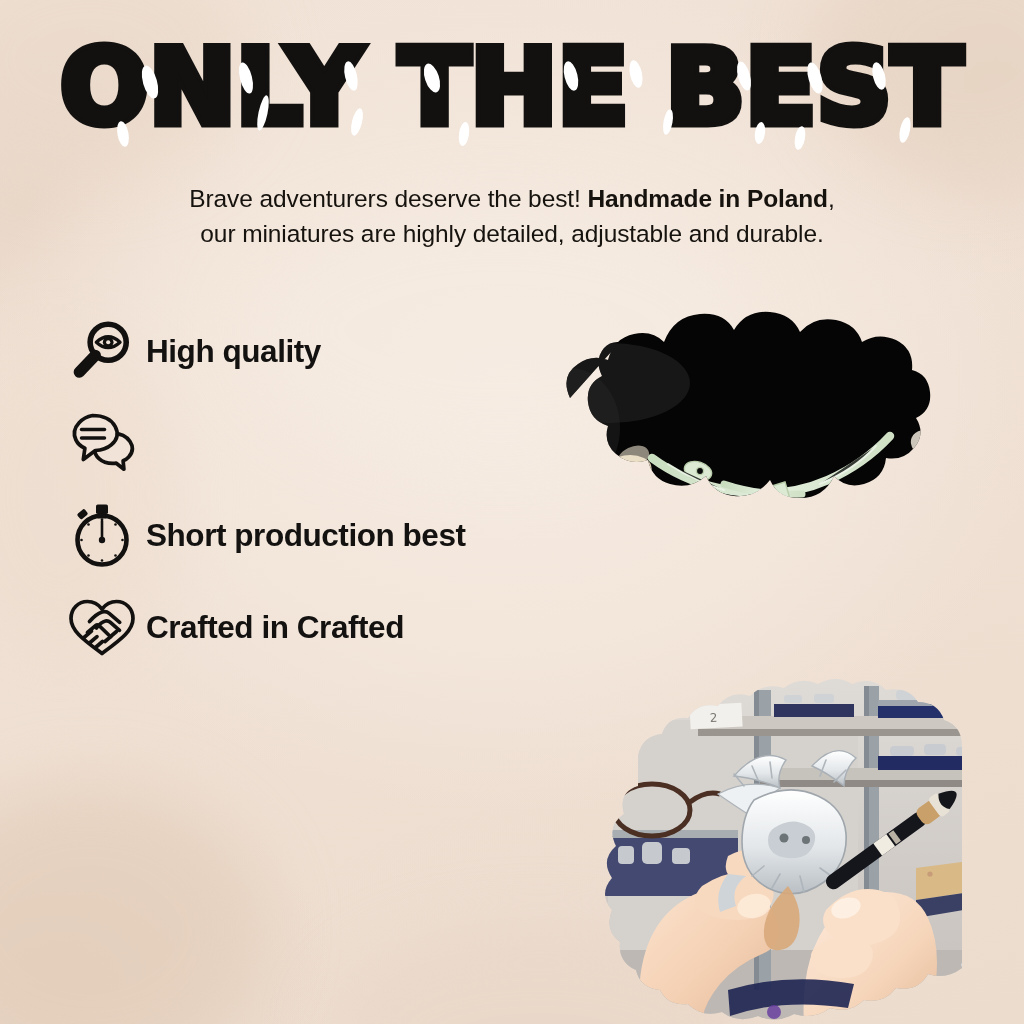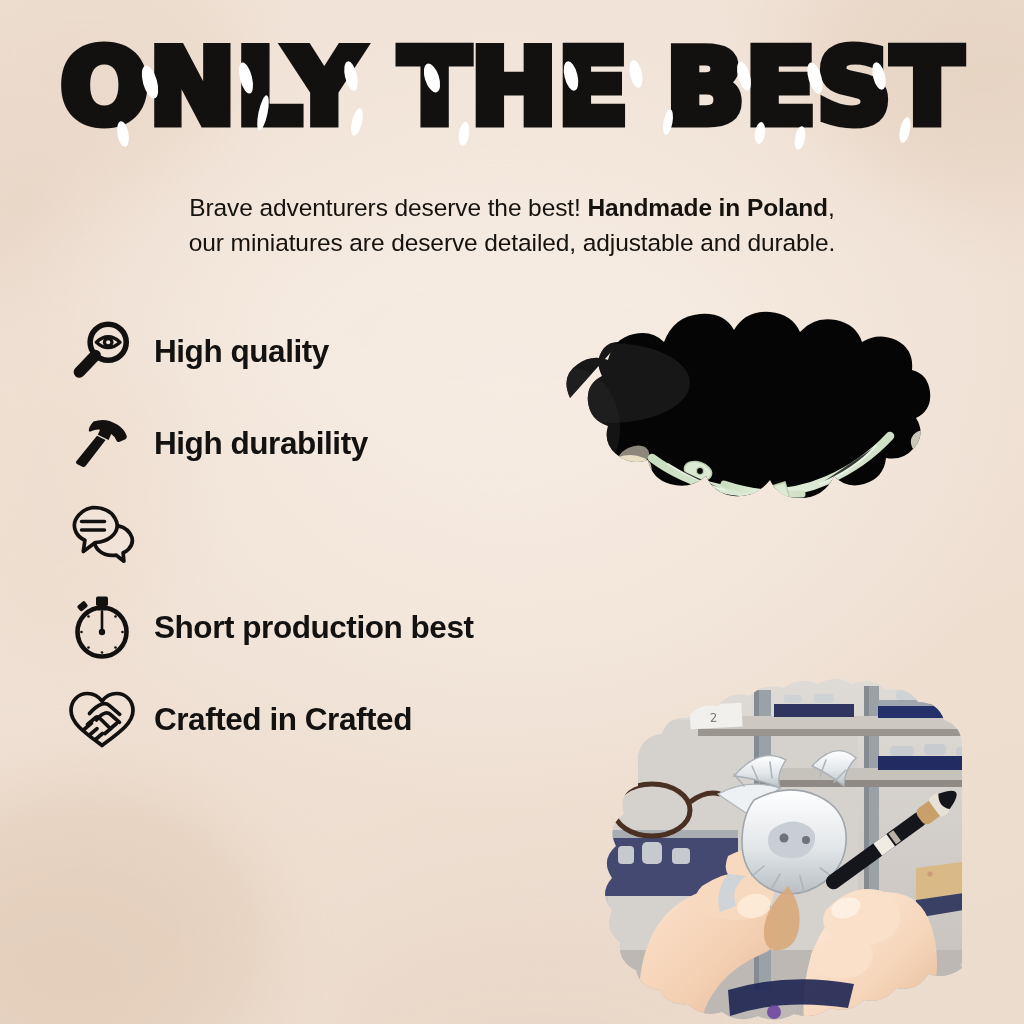--- a/index.html
+++ b/index.html
@@ -27,33 +27,33 @@
     font-family:"DejaVu Sans", sans-serif;
     font-weight:700;font-size:103px;letter-spacing:1px;
     color:#121110;line-height:1;
     -webkit-text-stroke:9px #121110;
     paint-order:stroke fill;
     white-space:nowrap;
   }
 
   
   .subtitle{
-    position:absolute;left:0;right:0;top:191px;text-align:center;
+    position:absolute;left:0;right:0;top:182px;text-align:center;
     font-size:24.5px;color:#16130f;line-height:1.42;
     letter-spacing:-0.1px;
   }
   .subtitle b{font-weight:700;}
 
   
   .features{position:absolute;left:62px;top:305px;width:690px;}
   .feature{position:relative;height:92px;display:flex;align-items:center;}
   .feature .ic{width:80px;height:72px;flex:0 0 80px;display:flex;align-items:center;justify-content:center;}
   .feature .lbl{
     font-size:31.5px;font-weight:700;color:#131211;
-    letter-spacing:-0.45px;white-space:nowrap;margin-left:12px;
+    letter-spacing:-0.45px;white-space:nowrap;margin-left:4px;
   }
 
   
   .photo{position:absolute;overflow:hidden;}
   .photo svg{display:block;}
 </style>
 </head>
 <body>
 
 <div id="poster">
@@ -87,21 +87,21 @@
         <ellipse cx="879" cy="38" rx="6" ry="14" transform="rotate(-14 879 38)"></ellipse>
         <ellipse cx="905" cy="92" rx="5" ry="13" transform="rotate(12 905 92)"></ellipse>
       </g>
     </svg>
   </div>
 
   <div class="subtitle">
     <div>
       <span>Brave adventurers deserve the best! </span><b>Handmade in Poland</b><span>,</span>
     </div>
-    <div>our miniatures are deserve detailed, adjustable and durable.</div>
+    <div>our miniatures are highly detailed, adjustable and durable.</div>
   </div>
 
   <div class="features">
 
     <div class="feature">
       <span class="ic">
         <svg width="66" height="66" viewBox="0 0 64 64">
           <g fill="none" stroke="#121110" stroke-width="5.4" stroke-linecap="round">
             <circle cx="38" cy="23.5" r="17.5"></circle>
             <path d="M25.5 36.2 L10 52.5" stroke-width="11"></path>
@@ -109,31 +109,20 @@
           <g fill="none" stroke="#121110" stroke-width="3.2" stroke-linejoin="round">
             <path d="M26.5 23.5 q11.5 -10.5 23 0 q-11.5 10.5 -23 0 z"></path>
           </g>
           <circle cx="38" cy="23.5" r="5.2" fill="#121110"></circle>
           <circle cx="38" cy="23.5" r="2.0" fill="#f1e3d7"></circle>
         </svg>
       </span>
       <span class="lbl">High quality</span>
     </div>
 
-    <div class="feature">
-      <span class="ic">
-        <svg width="64" height="64" viewBox="0 0 64 64">
-          <g fill="#121110">
-            <path d="M23.5 10.5 q12.5 -4.5 24.5 3.5 q6.5 4.6 8.5 10.2 q1.1 3.1 -1.6 4.3 l-5.2 2.3 q-2.4 1.0 -3.3 -1.3 q-1.6 -4.0 -5.2 -6.4 l-2.6 5.8 l-10.8 -5.2 l2.2 -5.0 q-4.4 -0.5 -8.9 1.6 q-2.6 1.2 -2.3 -1.5 q0.3 -3.4 4.7 -8.3 z"></path>
-            <path d="M27.0 24.8 l8.6 4.1 l-20.0 26.0 q-1.3 1.7 -3.2 0.8 l-5.0 -2.4 q-1.9 -0.9 -1.3 -2.9 z"></path>
-          </g>
-        </svg>
-      </span>
-      <span class="lbl">High durability</span>
-    </div>
 
 
     <div class="feature">
       <span class="ic">
         <svg width="68" height="66" viewBox="0 0 68 66">
           <g fill="#f1e3d7" stroke="#121110" stroke-width="3.7" stroke-linejoin="round">
             <path d="M41.5 23.5 q14.5 -1.2 20.5 8.0 q5.3 8.2 -1.3 15.4 q-2.3 2.5 -5.6 3.9 l0.8 8.4 l-7.6 -6.0 q-10.8 1.3 -17.3 -4.6 q-6.2 -5.6 -3.4 -13.4 q2.9 -8.2 13.9 -11.7 z"></path>
             <path d="M24.5 5.5 q16.6 0 22.6 10.8 q5.6 10.2 -3.6 18.4 q-6.2 5.5 -16.2 5.8 l-12.0 9.0 l1.6 -11.2 q-6.4 -2.8 -9.0 -8.4 q-4.3 -9.2 3.2 -17.2 q5.4 -5.8 13.4 -7.2 z"></path>
           </g>
           <g stroke="#121110" stroke-width="3.5" stroke-linecap="round">

